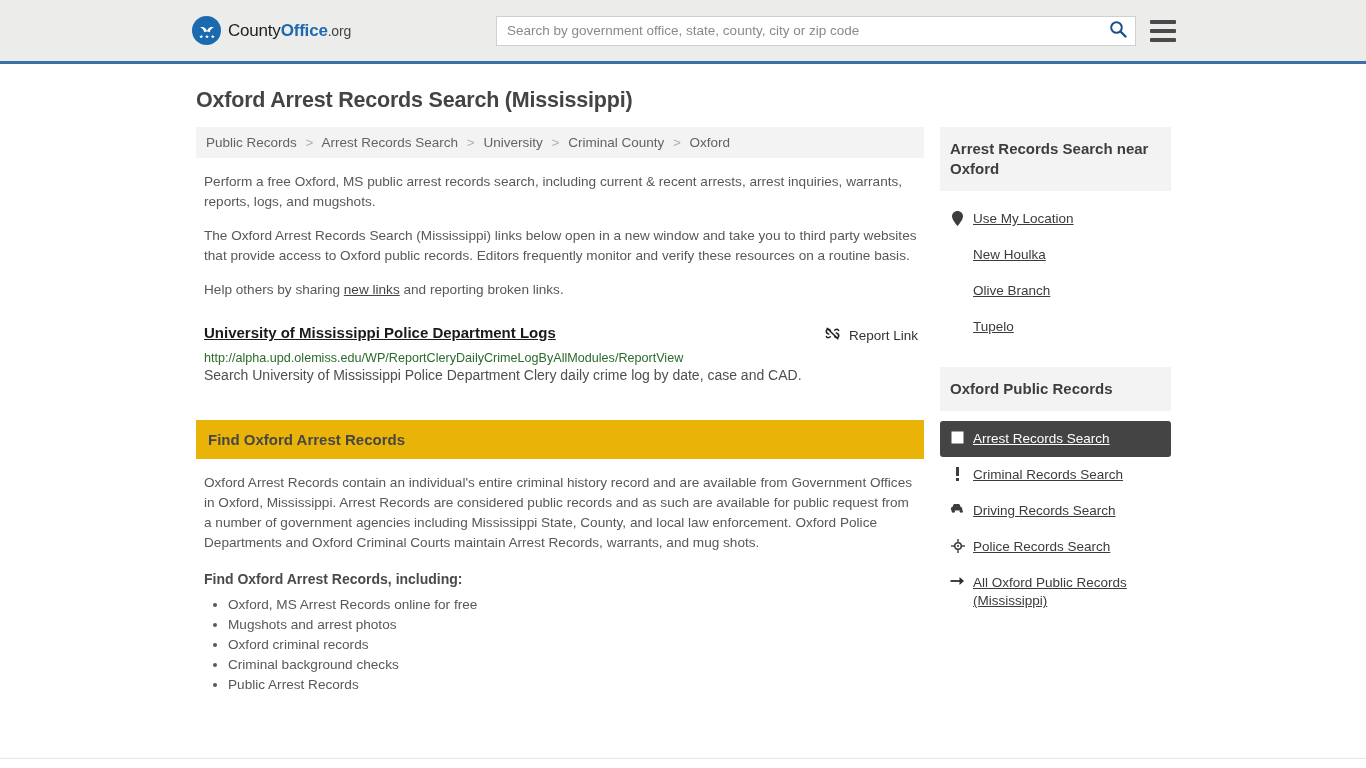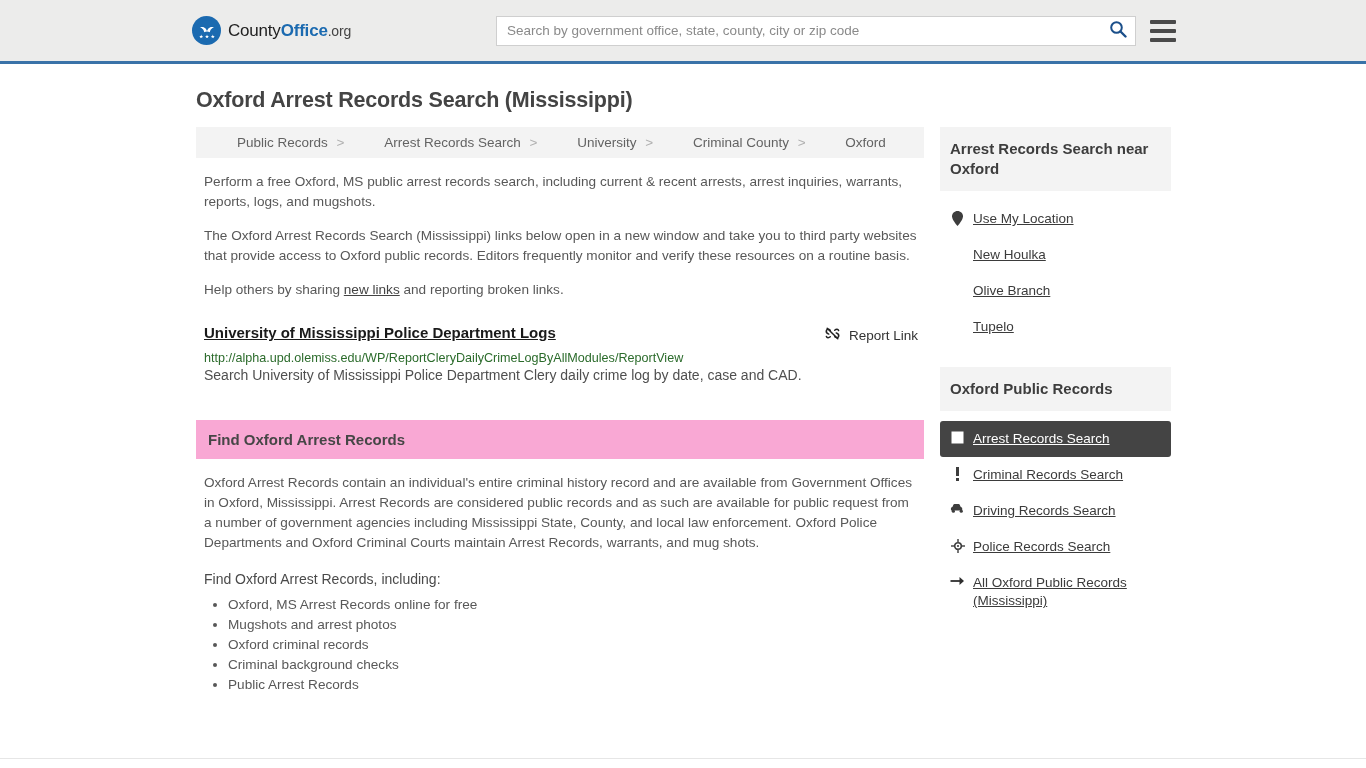--- a/index.html
+++ b/index.html
@@ -110,21 +110,20 @@
   
   .breadcrumb {
     background: #f3f3f3;
     padding: 8px 10px;
     font-size: 13.5px;
     color: #9a9a9a;
   }
   .breadcrumb a {
     color: #636363;
     text-decoration: none;
-    margin-left: 31px;
   }
   .breadcrumb .sep { padding: 0 5px; color: #b0b0b0; }
 
   
   .body-p {
     font-size: 13.6px;
     line-height: 20px;
     color: #585858;
     margin: 14px 0 0 0;
     padding: 0 6px 0 8px;
@@ -168,32 +167,32 @@
   }
   .result-desc {
     margin-top: 2px;
     font-size: 14px;
     color: #4f4f4f;
   }
 
   
   .section-head {
     margin-top: 37px;
-    background: #f9a8d4;
+    background: #eab308;
     padding: 11px 12px;
     font-size: 15px;
     font-weight: bold;
     color: #464646;
   }
   .section-body {
     padding: 0 6px 0 8px;
   }
   .sub-head {
     font-size: 14px;
-    font-weight: normal;
+    font-weight: bold;
     color: #4a4a4a;
     margin-top: 18px;
     padding: 0 6px 0 8px;
   }
   ul.bullets {
     margin: 8px 0 0 0;
     padding-left: 32px;
     list-style: disc;
   }
   ul.bullets li {

